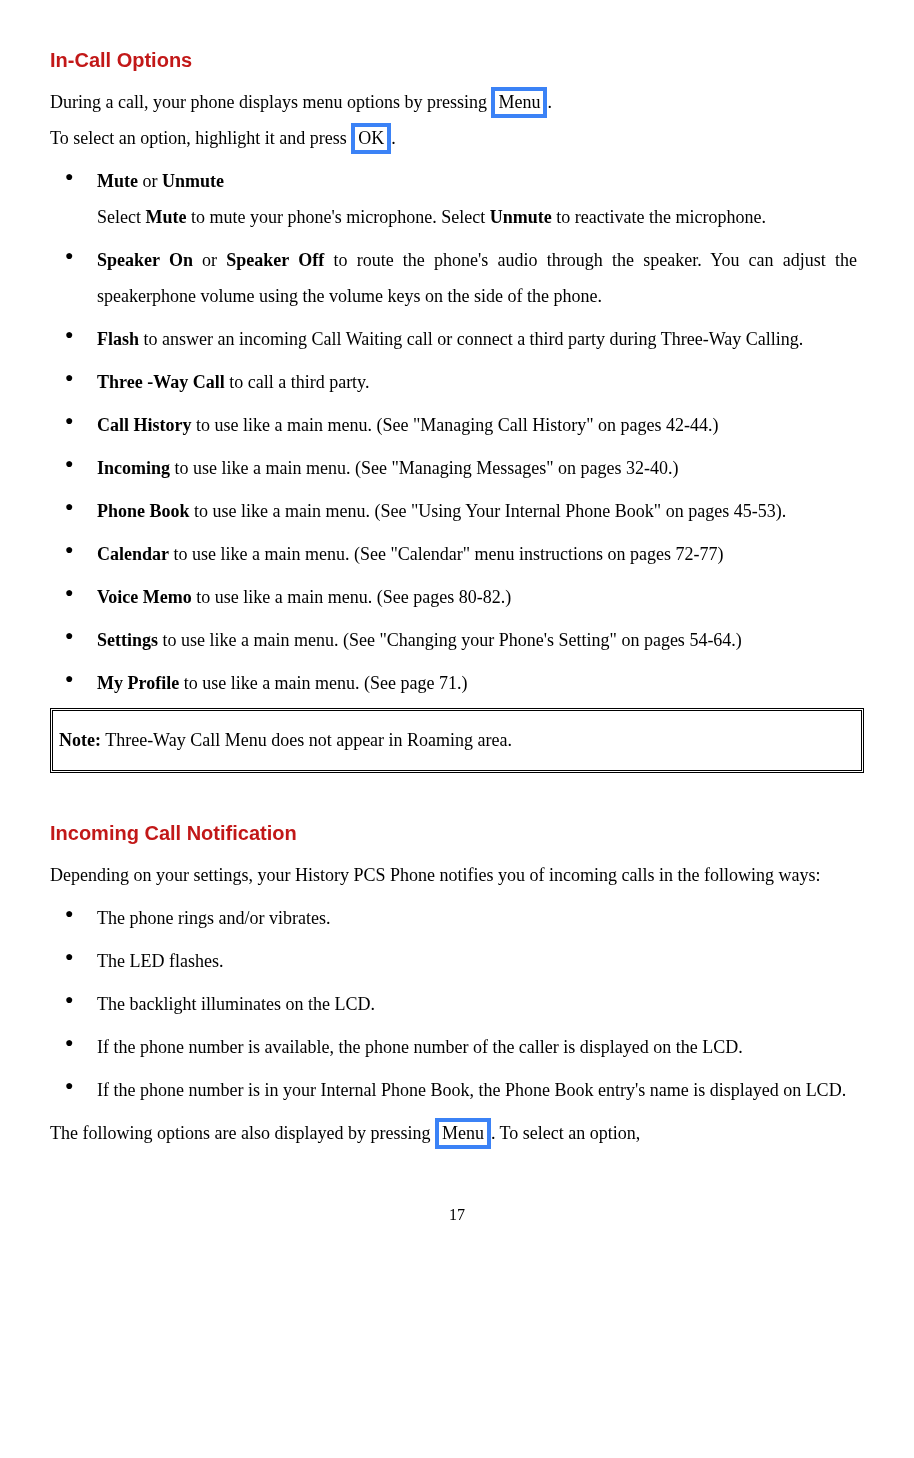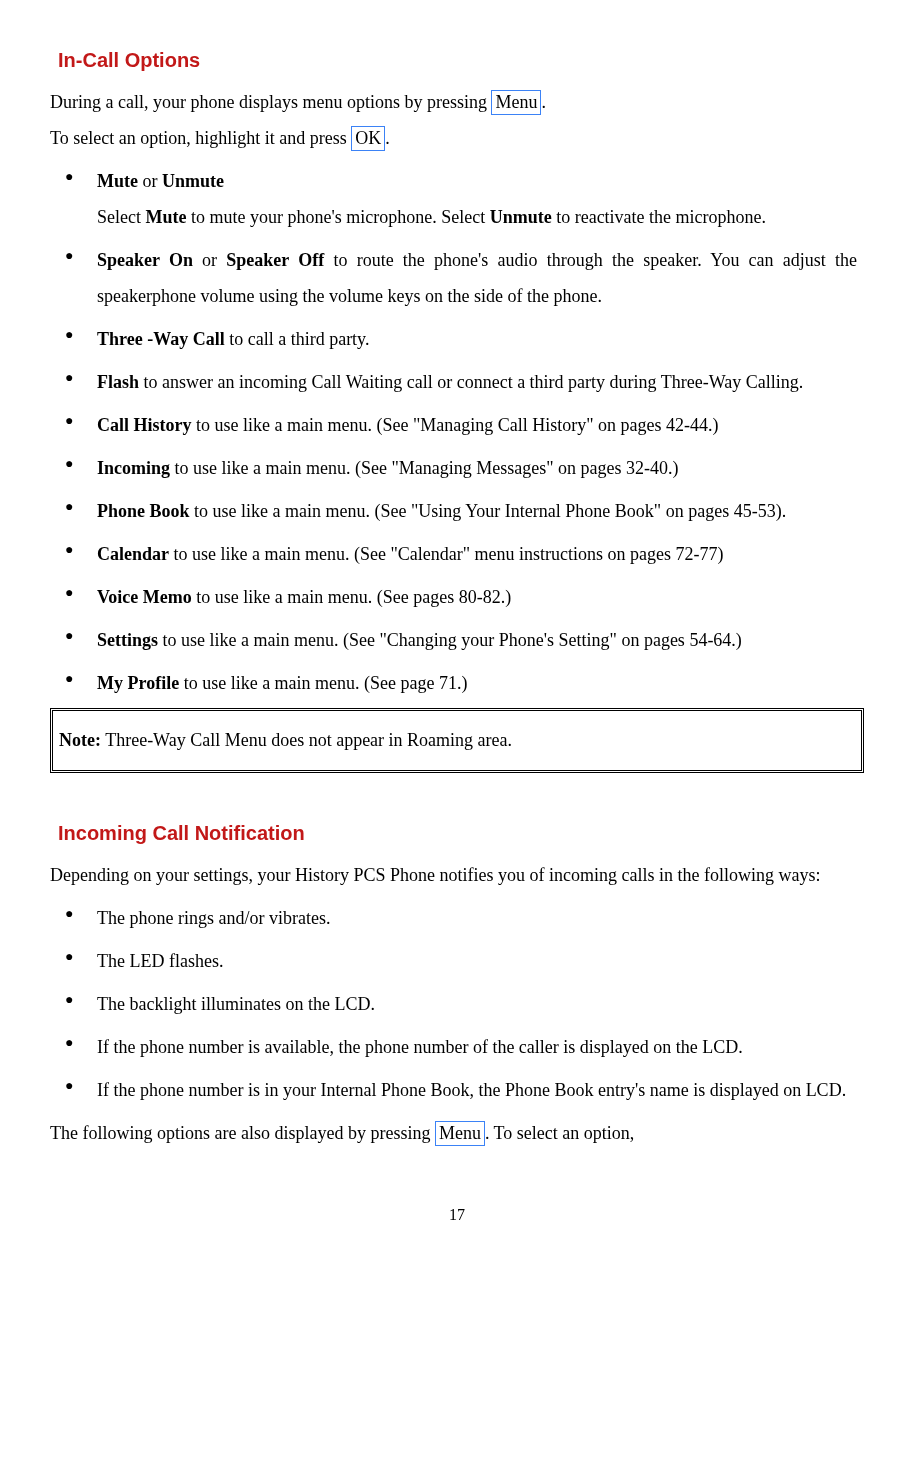--- a/index.html
+++ b/index.html
@@ -10,29 +10,29 @@
     line-height: 2;
     color: #000;
     width: 914px;
     box-sizing: border-box;
     background: #fff;
   }
   .heading {
     color: #c21818;
     font-weight: bold;
     font-size: 20px;
-    margin: 0 0 4px 8px;
+    margin: 0 0 4px 0;
     font-family: Verdana, Arial, sans-serif;
   }
   p {
     margin: 0;
     text-align: justify;
   }
   .keybox {
-    border: 1px solid #3b82f6;
+    border: 4px solid #3b82f6;
     padding: 0 3px;
     display: inline-block;
     line-height: 1.3;
   }
   ul {
     margin: 0;
     padding: 0;
     list-style: none;
   }
   li {
@@ -80,24 +80,24 @@
   <li>
     <b>Mute</b><span> or </span><b>Unmute</b>
     <div>
       <span>Select </span><b>Mute</b><span> to mute your phone's microphone. Select </span><b>Unmute</b><span> to reactivate the microphone.</span>
     </div>
   </li>
   <li>
     <b>Speaker On</b><span> or </span><b>Speaker Off</b><span> to route the phone's audio through the speaker. You can adjust the speakerphone volume using the volume keys on the side of the phone.</span>
   </li>
   <li>
-    <b>Three -Way Call</b><span> to call a third party.</span>
+    <b>Flash</b><span> to answer an incoming Call Waiting call or connect a third party during Three-Way Calling.</span>
   </li>
   <li>
-    <b>Flash</b><span> to answer an incoming Call Waiting call or connect a third party during Three-Way Calling.</span>
+    <b>Three -Way Call</b><span> to call a third party.</span>
   </li>
   <li>
     <b>Call History</b><span> to use like a main menu. (See "Managing Call History" on pages 42-44.)</span>
   </li>
   <li>
     <b>Incoming</b><span> to use like a main menu. (See "Managing Messages" on pages 32-40.)</span>
   </li>
   <li>
     <b>Phone Book</b><span> to use like a main menu. (See "Using Your Internal Phone Book" on pages 45-53).</span>
   </li>

